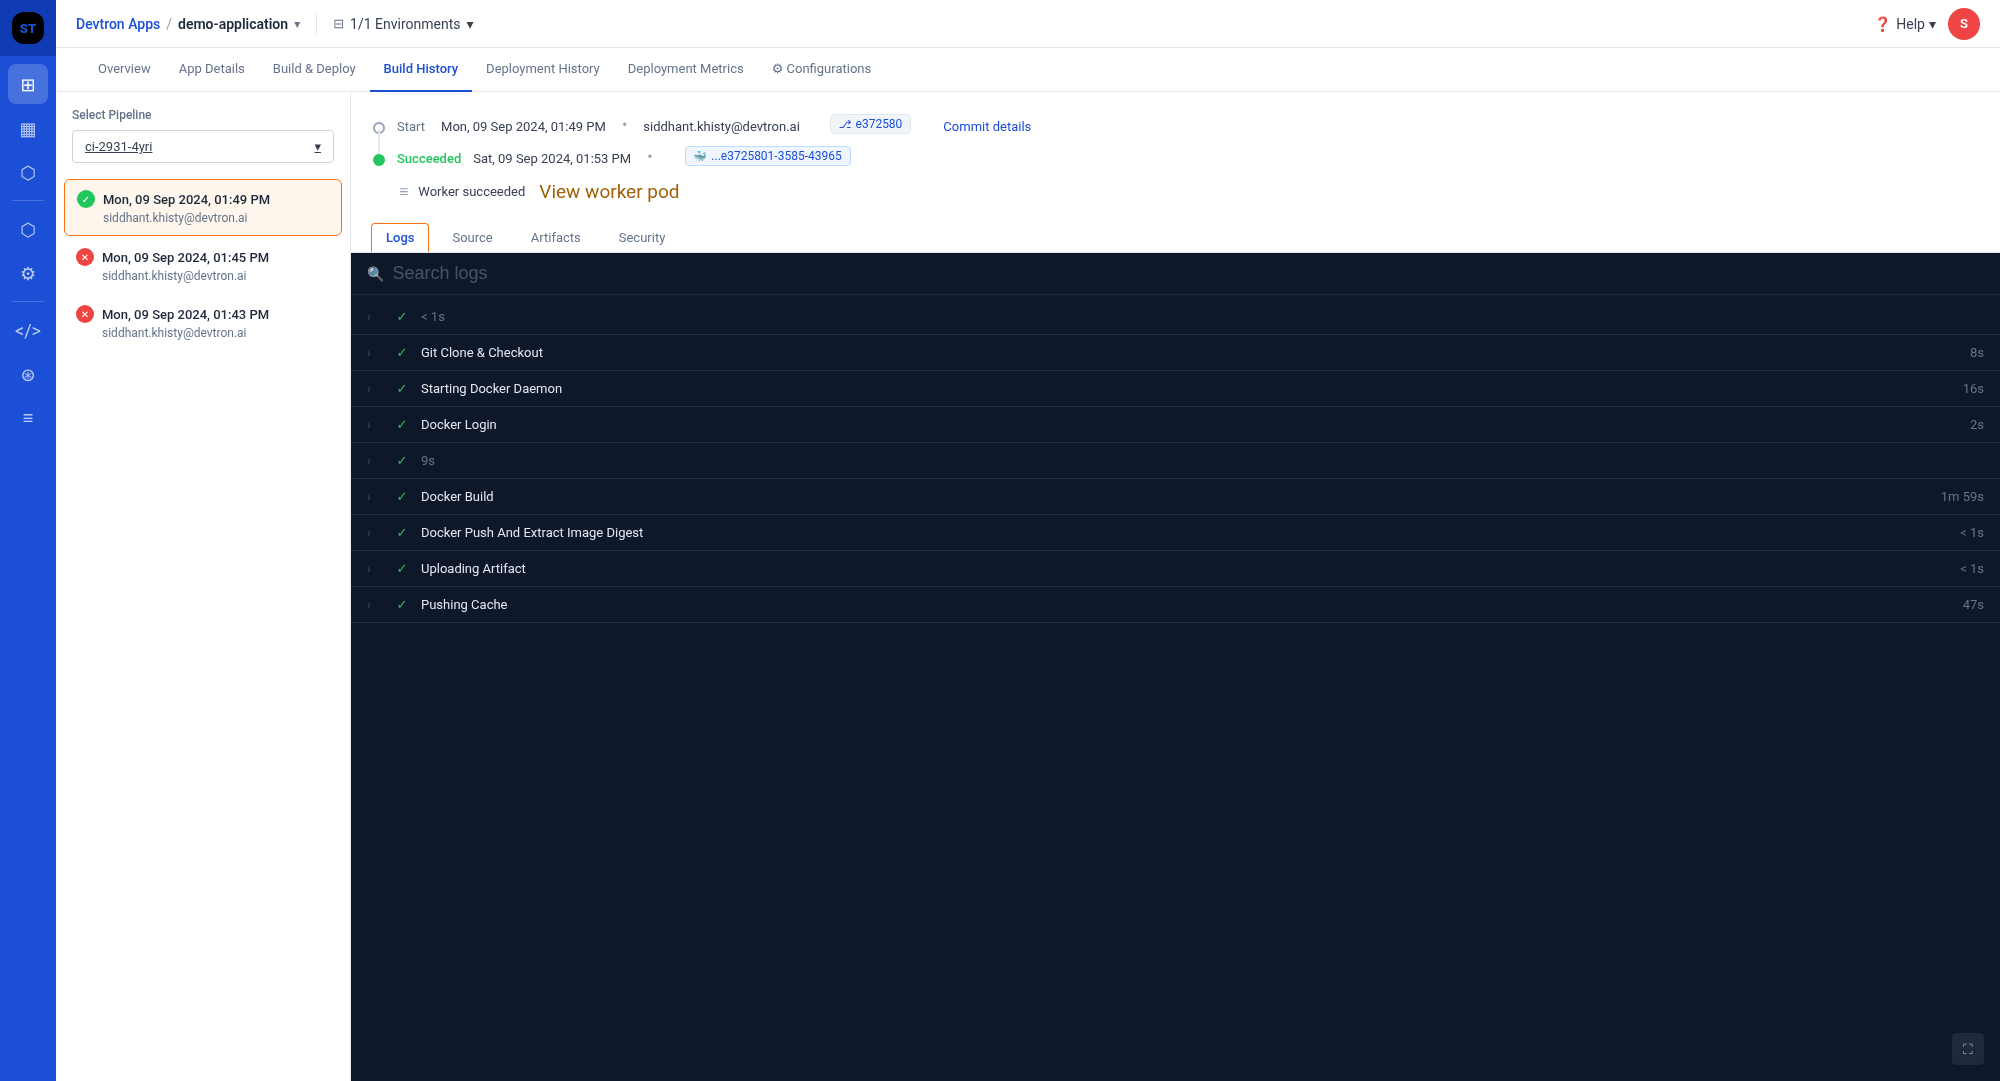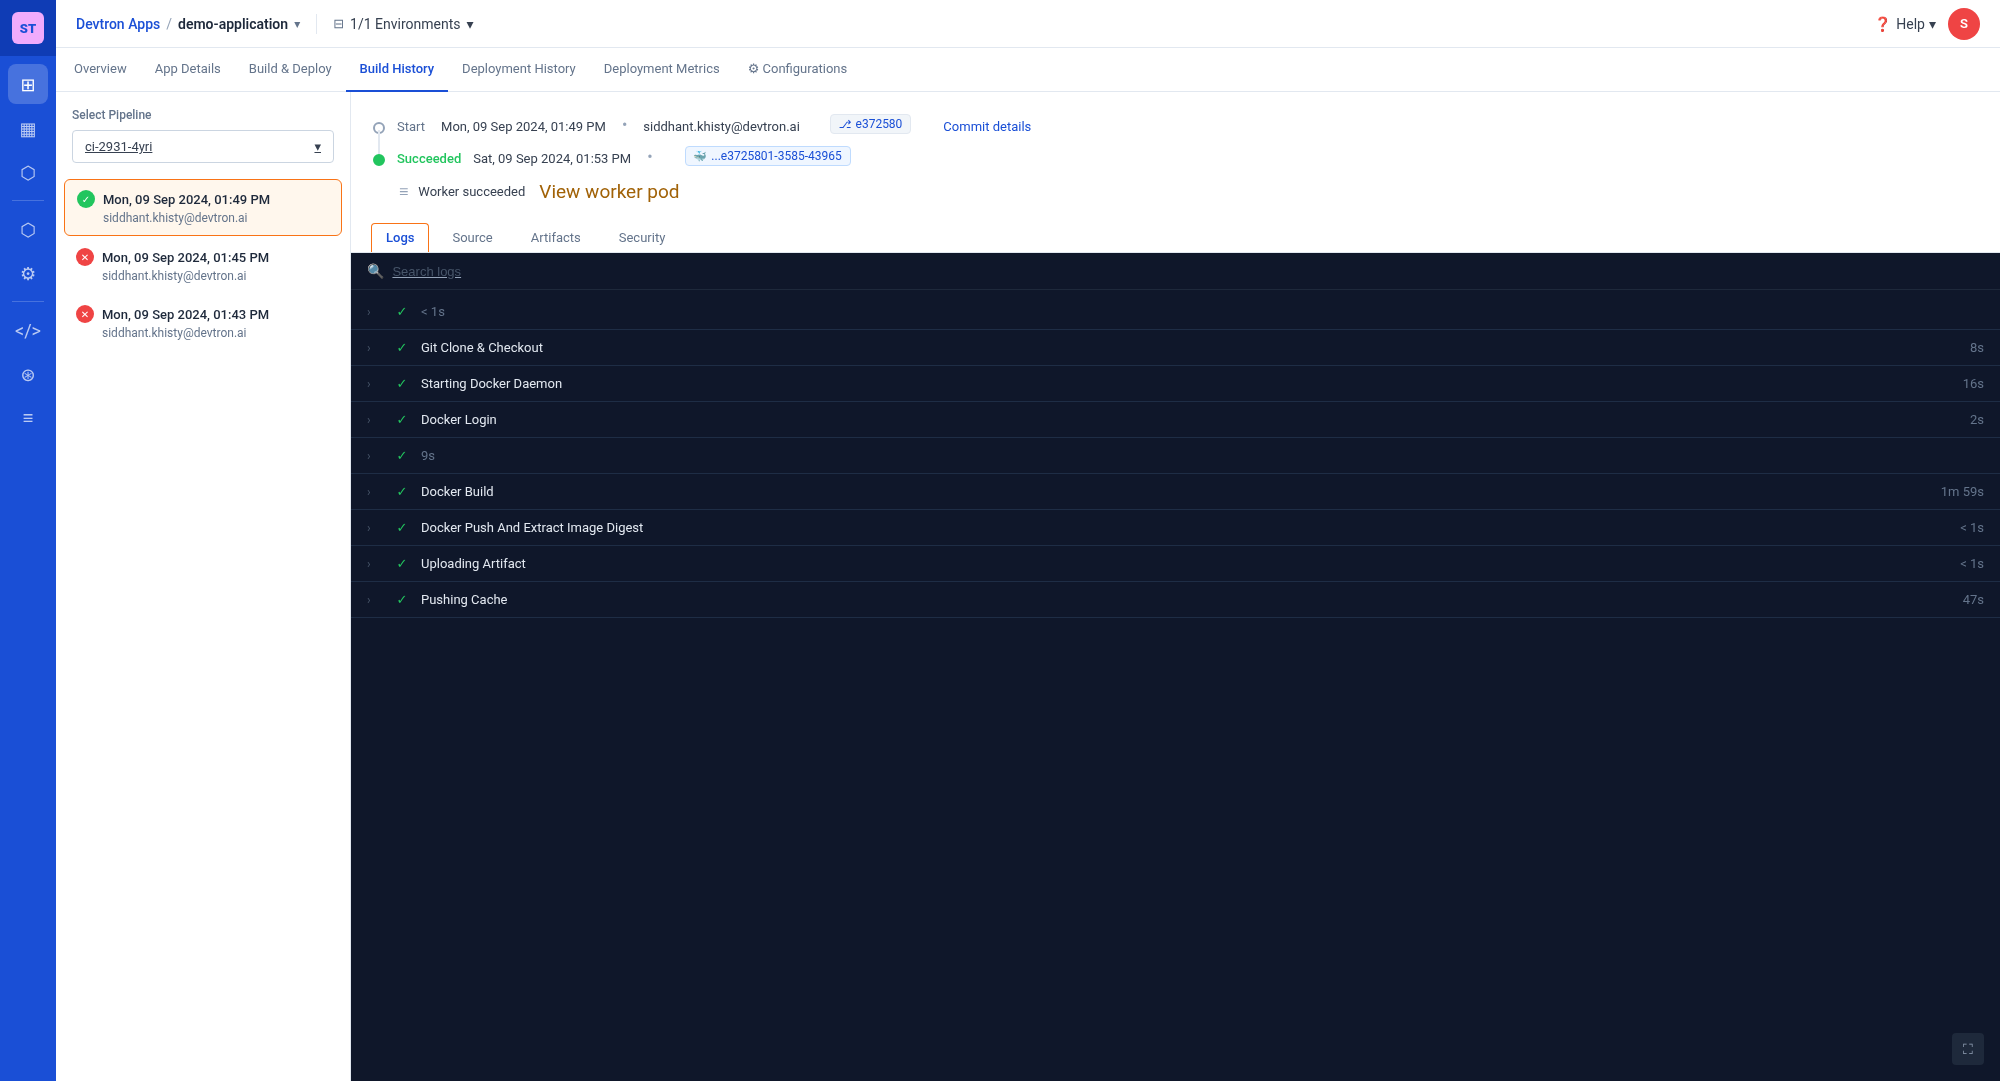--- a/index.html
+++ b/index.html
@@ -24,22 +24,22 @@
       display: flex;
       align-items: center;
       justify-content: center;
       color: white;
       font-weight: bold;
       font-size: 14px;
     }
     .sidebar-logo .logo-box {
       width: 32px;
       height: 32px;
-      background: #f0abfc;
-      border-radius: 6px;
+      background: #000000;
+      border-radius: 12px;
       display: flex;
       align-items: center;
       justify-content: center;
       color: #1a4fd6;
       font-weight: 900;
       font-size: 13px;
     }
     .sidebar-nav {
       display: flex;
       flex-direction: column;
@@ -134,21 +134,21 @@
       font-size: 13px;
       cursor: pointer;
     }
 
     
     .tabbar {
       height: 44px;
       border-bottom: 1px solid #e2e8f0;
       display: flex;
       align-items: center;
-      padding: 0 4px;
+      padding: 0 28px;
       gap: 0;
       background: #fff;
     }
     .tab {
       height: 44px;
       display: flex;
       align-items: center;
       padding: 0 14px;
       font-size: 13px;
       color: #64748b;
@@ -367,23 +367,22 @@
       gap: 8px;
       padding: 10px 16px;
       border-bottom: 1px solid #1e293b;
     }
     .log-search-icon { color: #64748b; font-size: 14px; }
     .log-search-input {
       background: transparent;
       border: none;
       outline: none;
       color: #94a3b8;
-      font-size: 13px;
+      font-size: 18px;
       flex: 1;
-      text-decoration: underline;
     }
     .log-search-input::placeholder { color: #475569; }
 
     .log-entries { flex: 1; overflow-y: auto; padding: 4px 0; }
     .log-entry {
       display: flex;
       align-items: center;
       padding: 10px 16px;
       cursor: pointer;
       gap: 10px;

